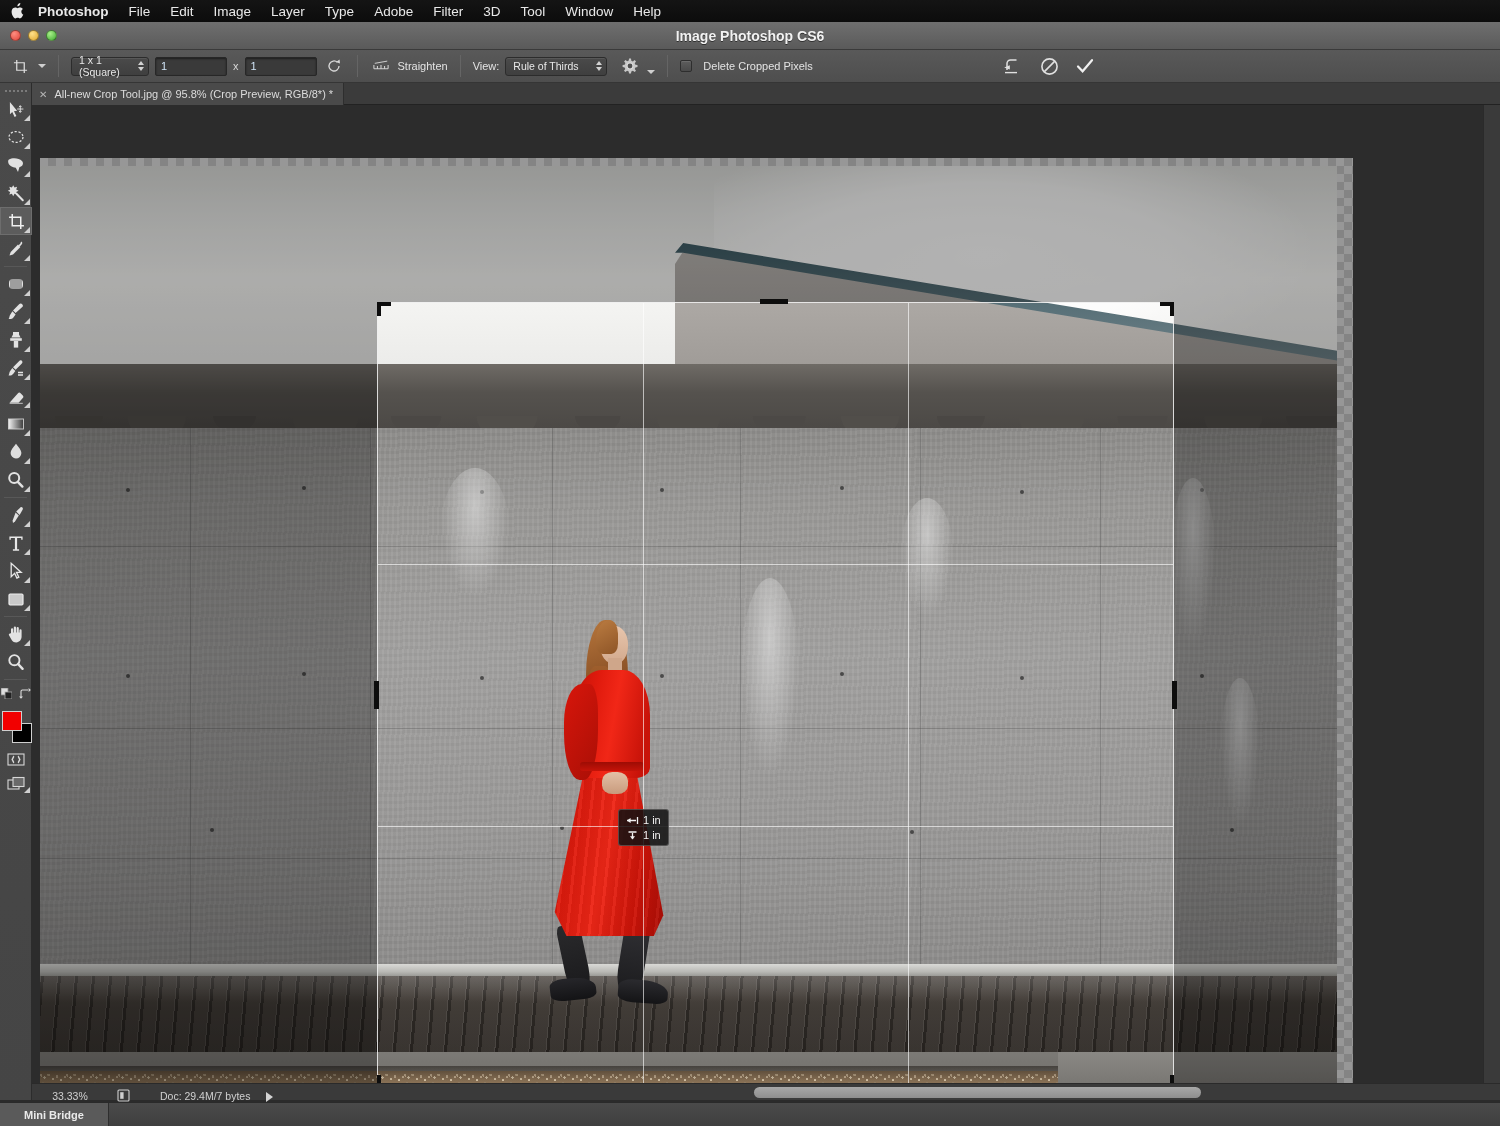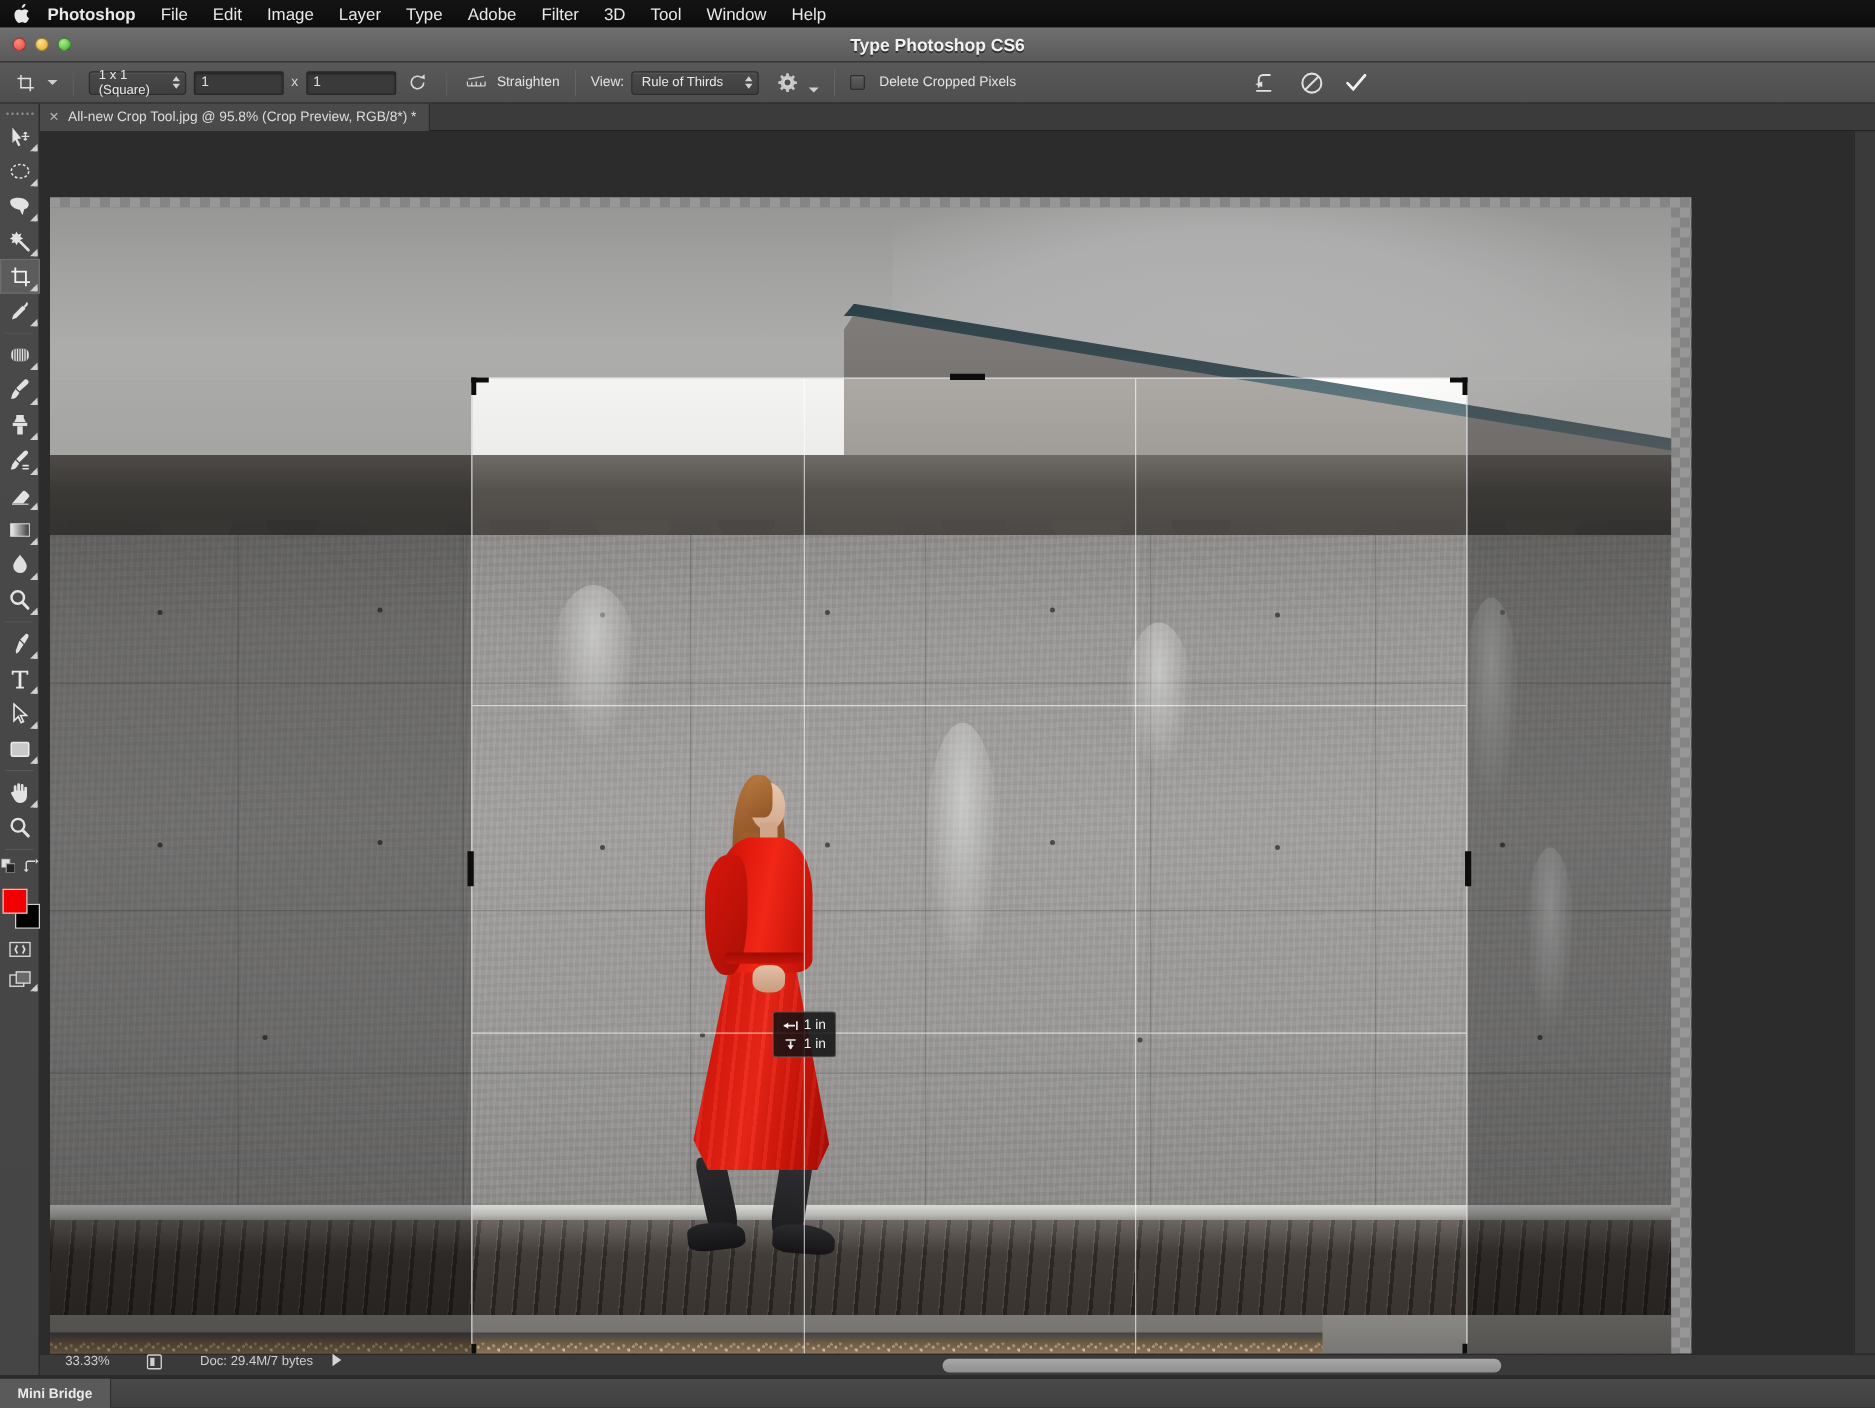--- a/index.html
+++ b/index.html
@@ -255,32 +255,32 @@
   
   .hscroll { position:absolute; left:32px; top:1083px; width:1468px; height:17px;
     background:#3a3a3a; border-top:1px solid #2a2a2a; }
   .hthumb { position:absolute; left:722px; top:3px; width:447px; height:11px;
     background:linear-gradient(180deg,#a8a8a8,#8e8e8e); border-radius:6px; }
   .vscroll { position:absolute; left:1483px; top:105px; width:17px; height:978px;
     background:#3a3a3a; border-left:1px solid #2a2a2a; }
 
   
   .statusbar { position:absolute; left:32px; top:1083px; width:1468px; height:19px;
-    display:flex; align-items:flex-start; color:#cfcfcf; font-size:10.5px; }
+    display:flex; align-items:flex-end; color:#cfcfcf; font-size:10.5px; }
   .sb-zoom { width:76px; text-align:center; }
   .sb-icon { width:30px; display:flex; justify-content:center; }
   .sb-doc { padding-left:22px; }
   .sb-arrow { margin-left:16px; width:0;height:0;
     border-top:5px solid transparent; border-bottom:5px solid transparent;
     border-left:7px solid #d4d4d4; }
 
   .bottombar { position:absolute; left:0; top:1102px; width:1500px; height:24px;
     background:linear-gradient(#4a4a4a,#3f3f3f); border-top:1px solid #2a2a2a; }
   .mb-tab { height:24px; background:#5a5a5a; display:inline-flex; align-items:center;
-    padding:0 14px; color:#eaeaea; font-size:11px; font-weight:bold;
+    padding:0 24px; color:#eaeaea; font-size:11px; font-weight:bold;
     border-right:1px solid #2e2e2e; }
 </style>
 </head>
 <body>
 
 <div class="macbar">
   <span class="apple-logo">
     <svg width="14" height="16" viewBox="0 0 14 16">
       <path fill="#e8e8e8" d="M9.6 2.2c.5-.6.85-1.45.75-2.2-.73.03-1.62.48-2.14 1.1-.47.53-.88 1.4-.77 2.22.82.06 1.65-.42 2.16-1.12zM10.3 4.5c-1.2-.07-2.2.67-2.77.67-.57 0-1.44-.64-2.37-.62-1.22.02-2.34.71-2.97 1.8-1.27 2.2-.33 5.45.9 7.24.6.87 1.32 1.85 2.26 1.82.9-.04 1.25-.58 2.34-.58s1.4.58 2.36.56c.98-.02 1.6-.89 2.2-1.77.69-1.01.97-1.99.99-2.04-.02-.01-1.9-.73-1.92-2.9-.02-1.81 1.48-2.68 1.55-2.72-.85-1.25-2.17-1.39-2.63-1.42z"></path>
     </svg>
@@ -298,21 +298,21 @@
   <span class="mi">Window</span>
   <span class="mi">Help</span>
 </div>
 
 <div class="titlebar">
   <div class="traffic">
     <span class="tl r"></span>
     <span class="tl y"></span>
     <span class="tl g"></span>
   </div>
-  <div class="wintitle">Type Photoshop CS6</div>
+  <div class="wintitle">Image Photoshop CS6</div>
 </div>
 
 <div class="optbar">
   <span class="tool-chip">
     <svg width="15" height="15" viewBox="0 0 16 16">
       <path fill="none" stroke="#e0e0e0" stroke-width="1.3" d="M4 1v11h11M1 4h11v11"></path>
     </svg>
   </span>
   <span class="caret"></span>
   <div class="vsep"></div>

